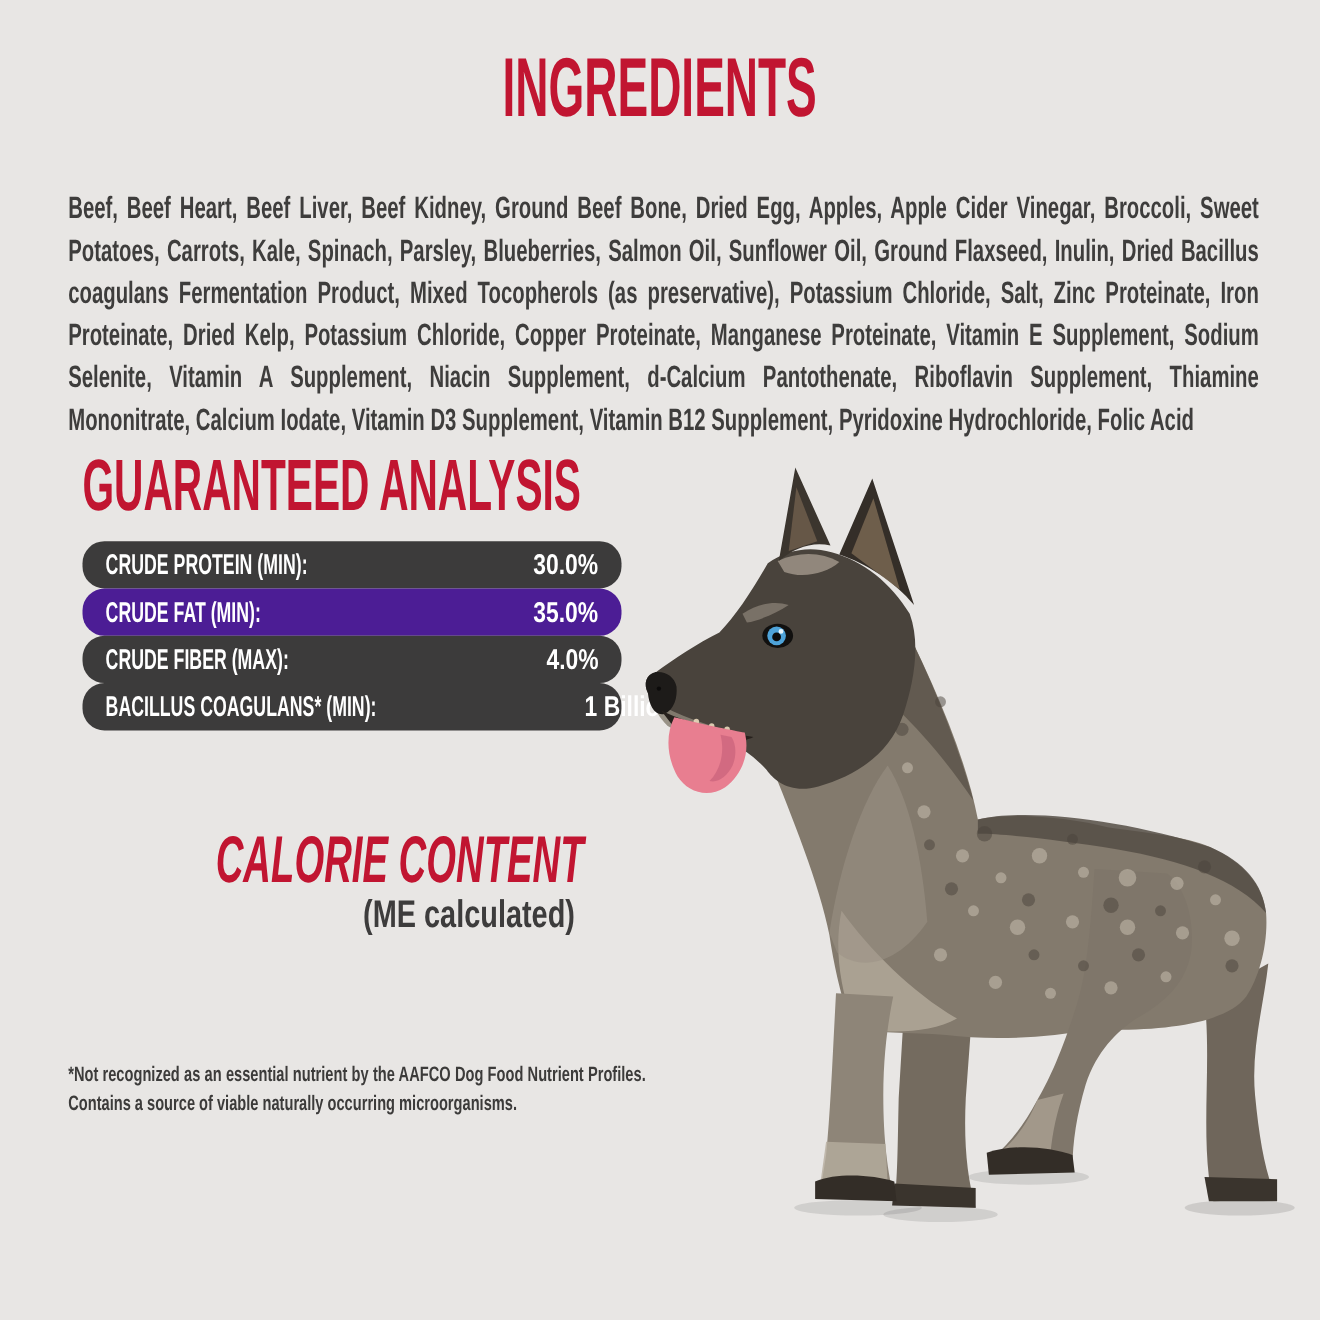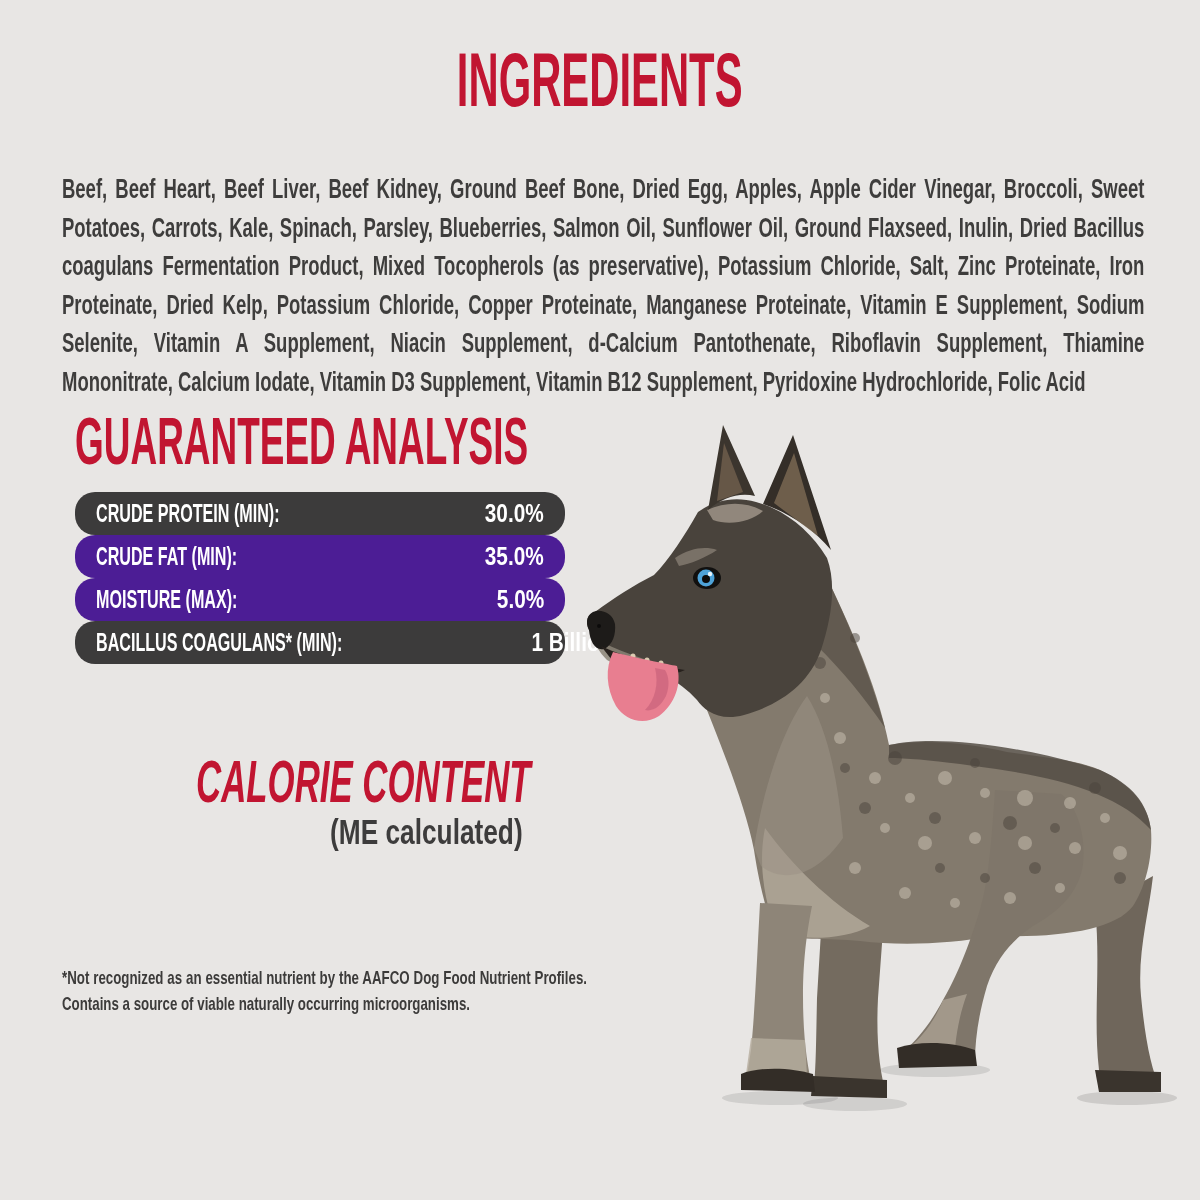--- a/index.html
+++ b/index.html
@@ -57,23 +57,23 @@
 
   <div class="ga-table">
     <div class="ga-row dark">
       <span class="ga-label">CRUDE PROTEIN (MIN):</span>
       <span class="ga-value">30.0%</span>
     </div>
     <div class="ga-row light">
       <span class="ga-label">CRUDE FAT (MIN):</span>
       <span class="ga-value">35.0%</span>
     </div>
-    <div class="ga-row light">
-      <span class="ga-label">MOISTURE (MAX):</span>
-      <span class="ga-value">5.0%</span>
+    <div class="ga-row dark">
+      <span class="ga-label">CRUDE FIBER (MAX):</span>
+      <span class="ga-value">4.0%</span>
     </div>
     <div class="ga-row dark">
       <span class="ga-label">BACILLUS COAGULANS* (MIN):</span>
       <span class="ga-value">1 Billion CFU/lb</span>
     </div>
   </div>
 
   <div class="cal-title-wrap">
     <span class="cal-title red">CALORIE CONTENT</span>
   </div>

